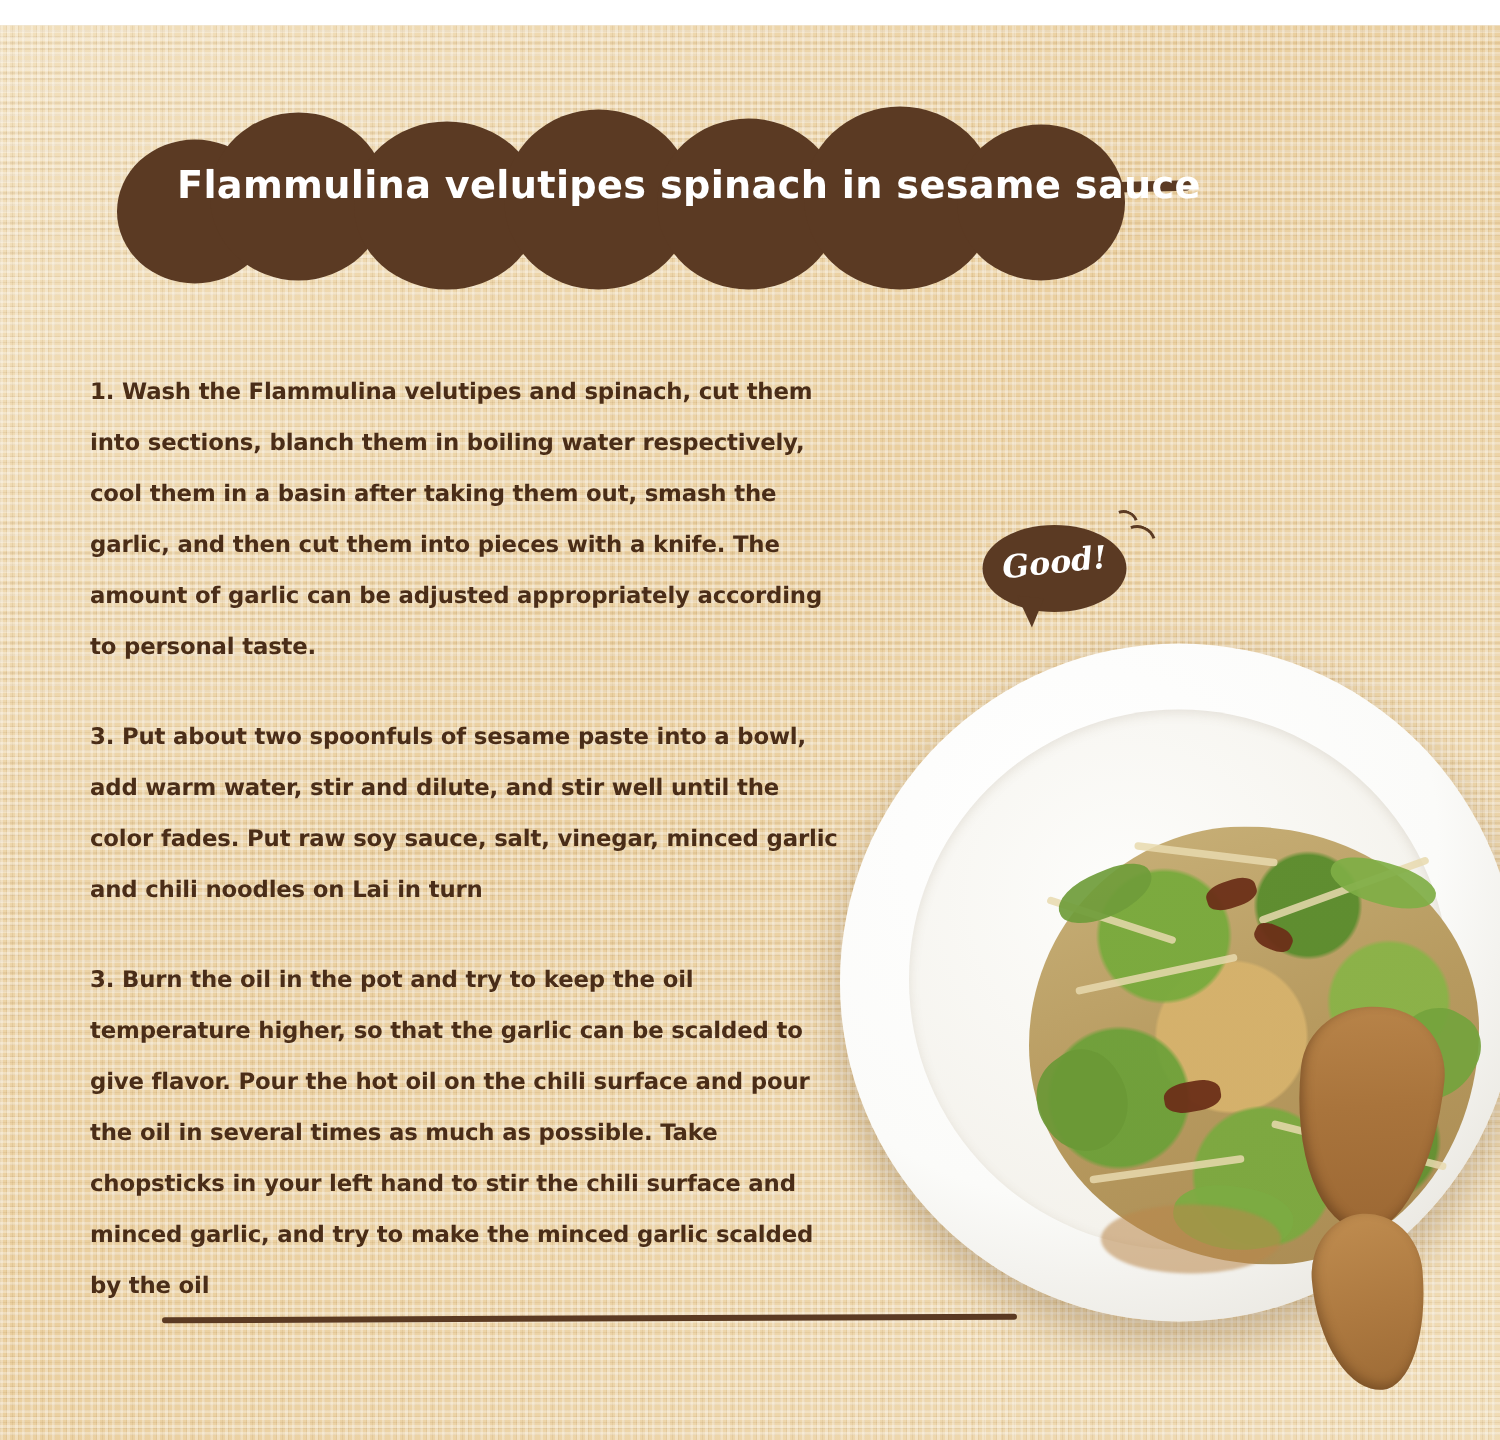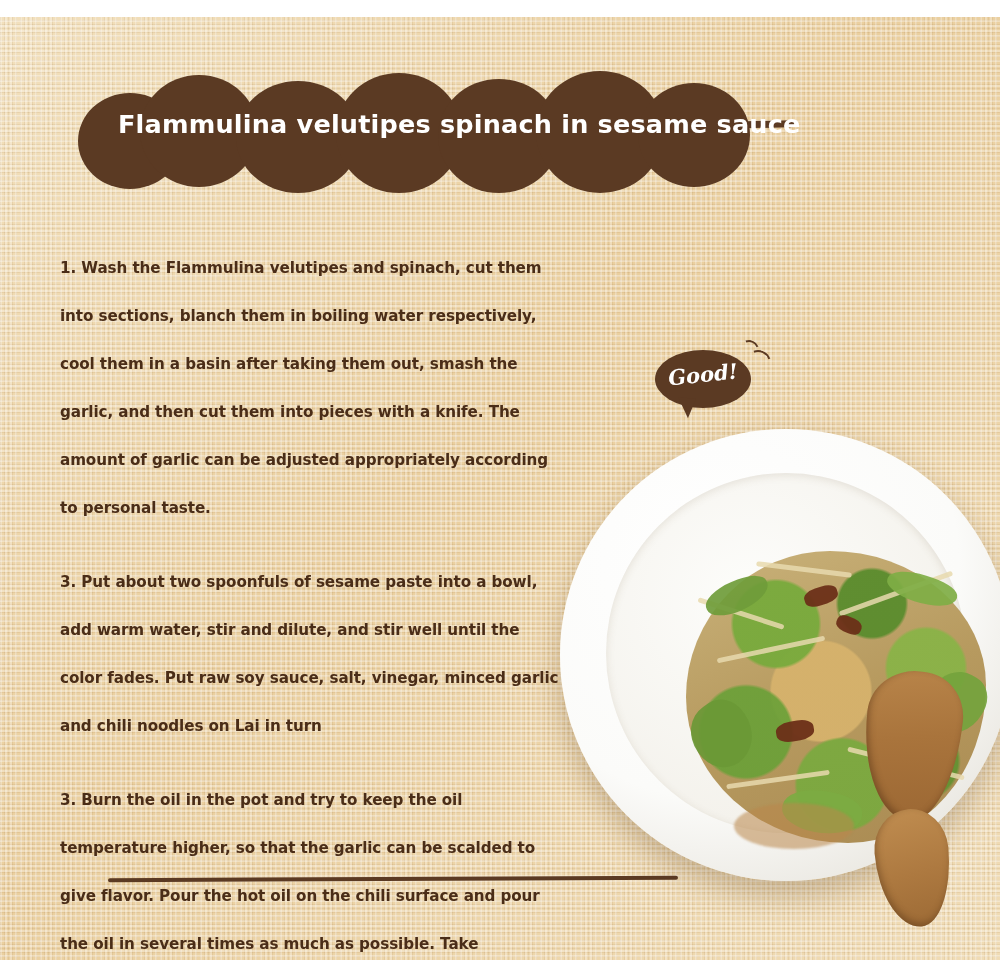--- a/index.html
+++ b/index.html
@@ -63,21 +63,21 @@
   #steps {
     position: absolute;
     left: 60px;
     top: 212px;
     width: 500px;
   }
   .step {
     color: #4a2d18;
     font-size: 15.2px;
     font-weight: bold;
-    line-height: 48px;
+    line-height: 34px;
     font-family: "DejaVu Sans", sans-serif;
     margin-bottom: 26px;
     letter-spacing: -0.1px;
   }
   .step:last-child { margin-bottom: 0; }
 
   
   #bottom-rule {
     position: absolute;
     left: 108px;

